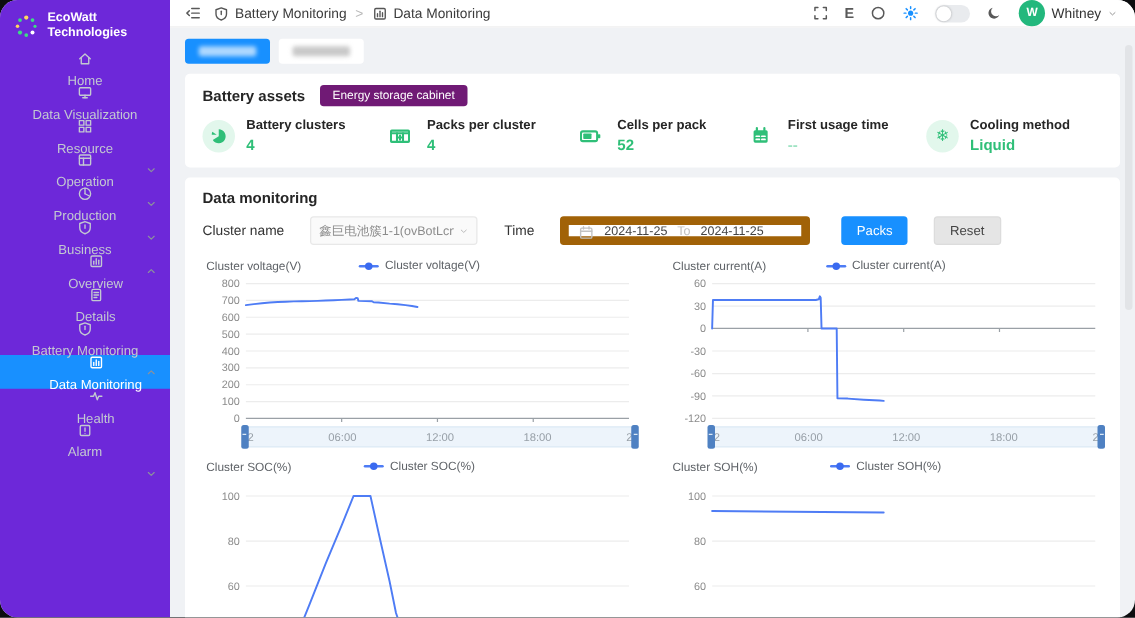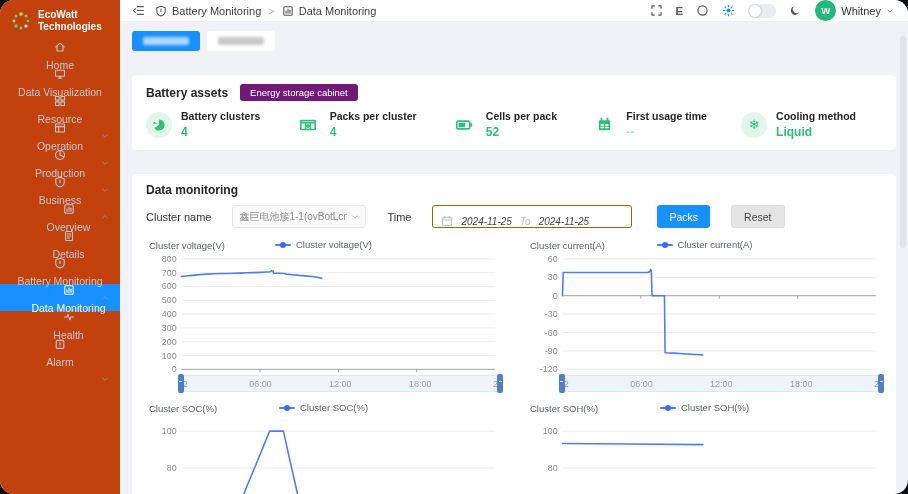--- a/index.html
+++ b/index.html
@@ -1,21 +1,21 @@
 <!DOCTYPE html>
 <html><head>
 <meta charset="utf-8">
 <style>
   * { box-sizing: border-box; margin: 0; padding: 0; }
   html,body { background:#0c0d0f; font-family:"Liberation Sans", sans-serif; }
   .app{ width:908px; height:494px; border-radius:14px; overflow:hidden; display:flex;
         background:#f0f2f5; position:relative; margin:0 auto; }
 
   
-  .sidebar{ width:120px; flex-shrink:0; background:#c2410c; color:#c3c8d1; font-size:10.5px; }
+  .sidebar{ width:136px; flex-shrink:0; background:#6d28d9; color:#c3c8d1; font-size:10.5px; }
   .brand{ display:flex; align-items:center; gap:6px; padding:9px 10px 8px; }
   .brand-name{ color:#fff; font-size:10px; font-weight:700; line-height:1.2; }
   .nav-item{ height:27px; display:flex; align-items:center; gap:6px; padding:0 10px; cursor:pointer; white-space:nowrap;flex-direction:column; }
   .nav-item.sub{ padding-left:27px; }
   .nav-item.active{ background:#1890ff; color:#fff; }
   .nav-item .i{ flex-shrink:0; display:inline-flex; }
   .nav-item .chev{ margin-left:auto; color:#8b919c; display:inline-flex; }
   .i svg{ display:block; }
 
   
@@ -36,21 +36,21 @@
   .content{ flex:1; padding:0 12px; }
   
   .tabs{ display:flex; gap:7px; margin-top:9px; }
   .pill{ height:20px; width:68px; border-radius:3px; display:flex; align-items:center; justify-content:center; cursor:pointer; }
   .pill.active{ background:#1890ff; }
   .pill.plain{ background:#fff; }
   .blurline{ width:46px; height:8px; border-radius:2px; filter:blur(1.5px); }
   .pill.active .blurline{ background:rgba(255,255,255,.65); }
   .pill.plain .blurline{ background:#c9c9c9; }
 
-  .card{ background:#fff; border-radius:4px; margin-top:24px; }
+  .card{ background:#fff; border-radius:4px; margin-top:8px; }
 
   
   .assets-card{ padding:9px 14px 11px; }
   .assets-head{ display:flex; align-items:center; gap:12px; }
   .assets-title{ font-size:12px; font-weight:700; color:#262626; }
   .badge{ background:#701a75; color:#fff; font-size:9.5px; padding:3px 10px; border-radius:3px; cursor:pointer; }
   .stats{ display:flex; justify-content:space-between; margin-top:9px; padding-right:26px; }
   .stat{ display:flex; align-items:center; gap:9px; }
   .stat-ic{ width:26px; height:26px; display:flex; align-items:center; justify-content:center; color:#2fbf78; }
   .stat-ic.circle-bg{ background:#e2f7ec; border-radius:50%; }
@@ -59,22 +59,22 @@
   .uni{ font-size:13px; line-height:1; }
 
   
   .mon-card{ padding:9px 14px; height:420px; }
   .mon-title{ font-size:12px; font-weight:700; color:#262626; }
   .filters{ display:flex; align-items:center; gap:21px; margin-top:8px; font-size:11px; color:#333; }
   .select{ width:134px; height:23px; background:#fafafa; border:1px solid #e8e8e8; border-radius:3px;
            display:flex; align-items:center; gap:4px; padding:0 6px; color:#8c8c8c; font-size:10px; cursor:pointer; }
   .select .val{ flex:1; overflow:hidden; white-space:nowrap; }
   .select .chev{ color:#b5b5b5; display:inline-flex; }
-  .datebox{ width:200px; height:23px; border:1px solid #a16207; border-radius:3px; display:flex; align-items:flex-end;
-            gap:8px; padding:0 8px; font-size:10px; color:#434343; cursor:pointer;font-style:italic; }
+  .datebox{ width:200px; height:23px; border:7px solid #a16207; border-radius:3px; display:flex; align-items:flex-start;
+            gap:8px; padding:0 8px; font-size:10px; color:#434343; cursor:pointer; }
   .datebox .i{ color:#c2c2c2; display:inline-flex; }
   .to{ color:#bfbfbf; }
   .btn{ height:23px; border-radius:3px; font-size:10.5px; display:flex; align-items:center; padding:0 12px; cursor:pointer; }
   .btn-query{ background:#1890ff; color:#fff; margin-left:4px; }
   .btn-reset{ background:#e5e5e5; color:#434343; border:1px solid #dcdcdc; }
 
   .charts{ display:grid; grid-template-columns:1fr 1fr; column-gap:26px; row-gap:9px; margin-top:10px; }
   .chart-head{ position:relative; height:16px; }
   .chart-title{ position:absolute; left:3px; top:2px; font-size:9.5px; color:#5f6368; }
   .chart-legend{ position:absolute; left:0; right:0; top:1px; display:flex; justify-content:center; align-items:center; gap:5px;

